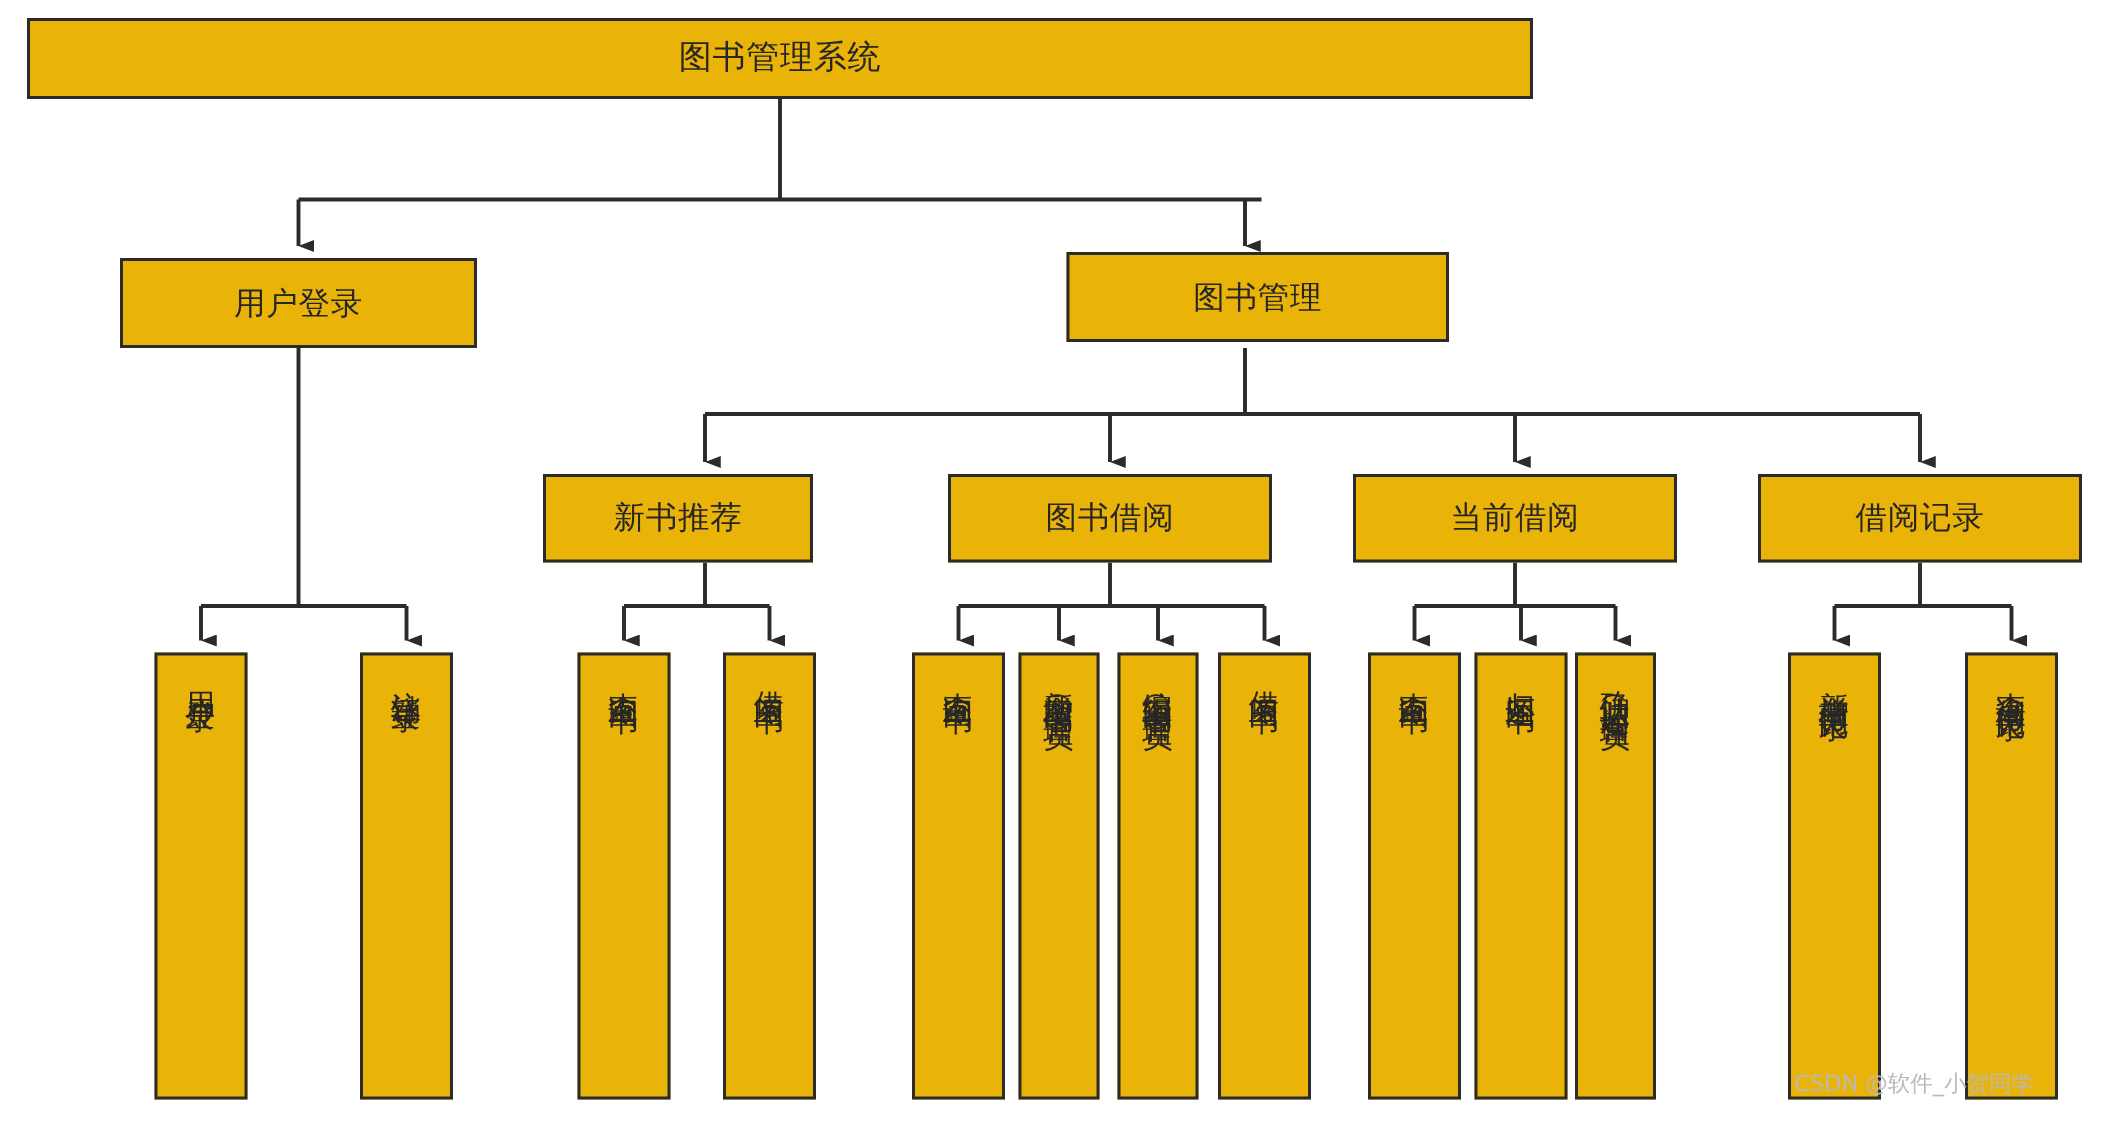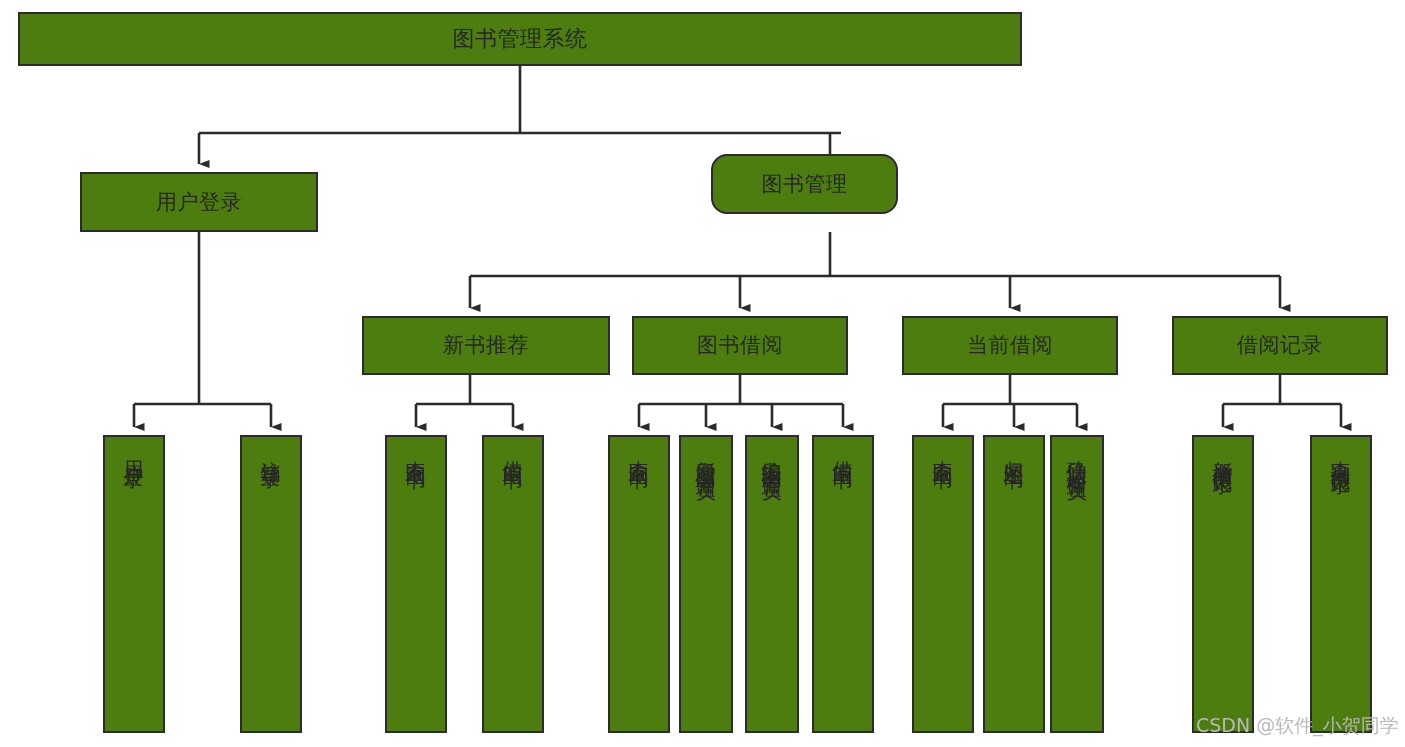--- a/index.html
+++ b/index.html
@@ -14,21 +14,21 @@
     position: relative;
     width: 1405px;
     height: 747px;
     background: #ffffff;
     overflow: hidden;
   }
   .node {
     position: absolute;
     box-sizing: border-box;
     border: 2.5px solid #2b2b2b;
-    background: #4d7c0f;
+    background: #eab308;
     display: flex;
     align-items: center;
     justify-content: center;
     color: #1a1a1a;
   }
   .node-label {
     font-size: 21px;
     letter-spacing: 0.5px;
     line-height: 1.15;
     white-space: nowrap;
@@ -57,21 +57,21 @@
     left: 0;
     top: 0;
     width: 1405px;
     height: 747px;
     pointer-events: none;
   }
   .watermark {
     position: absolute;
     left: 1196px;
     top: 713px;
-    font-size: 19px;
+    font-size: 15px;
     color: #b9b9b9;
     white-space: nowrap;
     font-family: "DejaVu Sans", "Liberation Sans", sans-serif;
   }
 </style>
 </head>
 <body>
 
 <div id="canvas">
 
@@ -126,25 +126,25 @@
     </g>
   </svg>
 
   <div class="node root" style="left:18px;top:12px;width:1004px;height:54px;">
     <span class="node-label">图书管理系统</span>
   </div>
 
   <div class="node level2" style="left:80px;top:172px;width:238px;height:60px;">
     <span class="node-label">用户登录</span>
   </div>
-  <div class="node level2" style="left:711px;top:154px;width:187px;height:60px;border-radius:16px;">
+  <div class="node level2" style="left:711px;top:168px;width:255px;height:60px;">
     <span class="node-label">图书管理</span>
   </div>
 
-  <div class="node level3" style="left:362px;top:316px;width:248px;height:59px;text-align:center;">
+  <div class="node level3" style="left:362px;top:316px;width:180px;height:59px;text-align:center;">
     <span class="node-label">新书推荐</span>
   </div>
   <div class="node level3" style="left:632px;top:316px;width:216px;height:59px;text-align:right;">
     <span class="node-label">图书借阅</span>
   </div>
   <div class="node level3" style="left:1172px;top:316px;width:216px;height:59px;">
     <span class="node-label">借阅记录</span>
   </div>
   <div class="node level3" style="left:902px;top:316px;width:216px;height:59px;">
     <span class="node-label">当前借阅</span>

